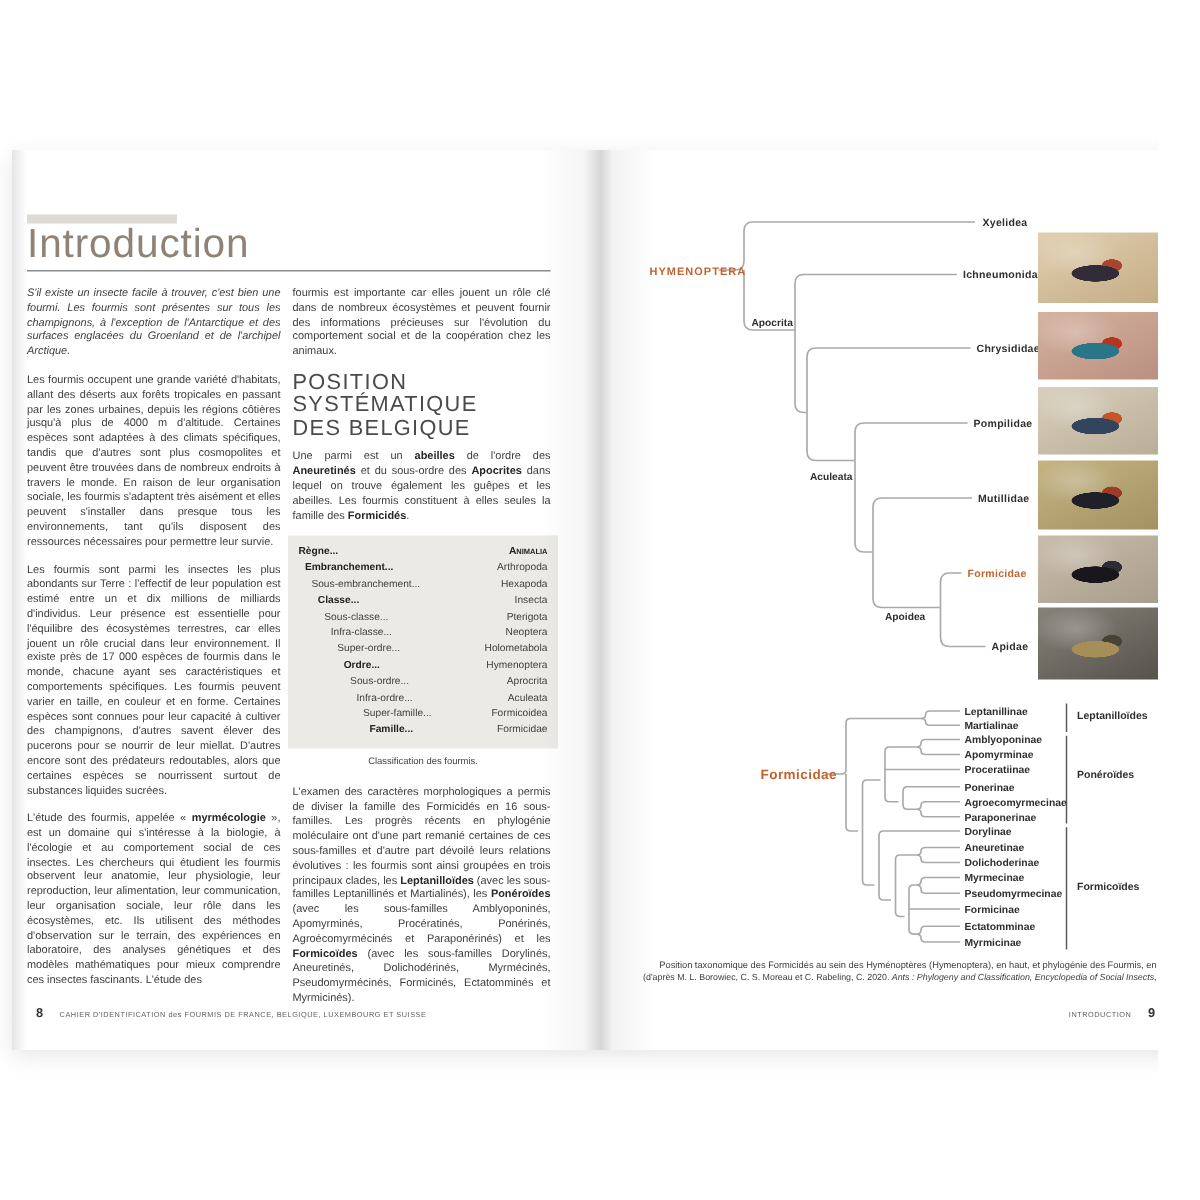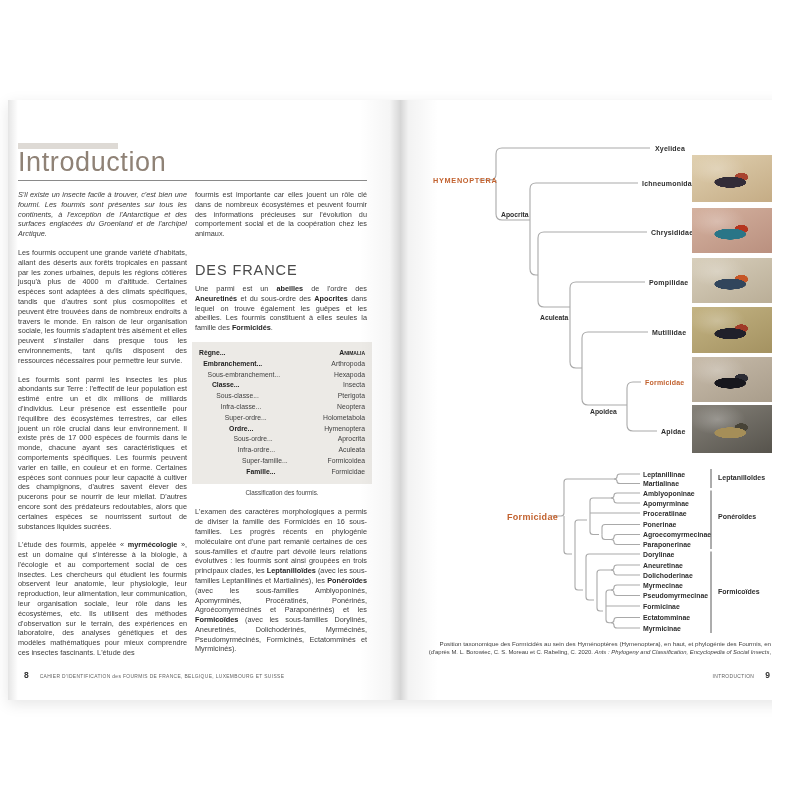--- a/index.html
+++ b/index.html
@@ -60,30 +60,30 @@
 
 <div class="stage">
   <div class="spread">
 
     <div>
       <div class="pretitle-bar"></div>
       <div class="page-title">Introduction</div>
       <div class="title-rule"></div>
 
       <div class="col col1">
-        <p class="italic"><span>S'il existe un insecte facile à trouver, c'est bien une fourmi. Les fourmis sont présentes sur tous les continents, à l'exception de l'Antarctique et des surfaces englacées du Groenland et de l'archipel Arctique.</span></p>
+        <p class="italic"><span>S'il existe un insecte facile à trouver, c'est bien une fourmi. Les fourmis sont présentes sur tous les champignons, à l'exception de l'Antarctique et des surfaces englacées du Groenland et de l'archipel Arctique.</span></p>
         <p><span>Les fourmis occupent une grande variété d'habitats, allant des déserts aux forêts tropicales en passant par les zones urbaines, depuis les régions côtières jusqu'à plus de 4000 m d'altitude. Certaines espèces sont adaptées à des climats spécifiques, tandis que d'autres sont plus cosmopolites et peuvent être trouvées dans de nombreux endroits à travers le monde. En raison de leur organisation sociale, les fourmis s'adaptent très aisément et elles peuvent s'installer dans presque tous les environnements, tant qu'ils disposent des ressources nécessaires pour permettre leur survie.</span></p>
         <p><span>Les fourmis sont parmi les insectes les plus abondants sur Terre : l'effectif de leur population est estimé entre un et dix millions de milliards d'individus. Leur présence est essentielle pour l'équilibre des écosystèmes terrestres, car elles jouent un rôle crucial dans leur environnement. Il existe près de 17 000 espèces de fourmis dans le monde, chacune ayant ses caractéristiques et comportements spécifiques. Les fourmis peuvent varier en taille, en couleur et en forme. Certaines espèces sont connues pour leur capacité à cultiver des champignons, d'autres savent élever des pucerons pour se nourrir de leur miellat. D'autres encore sont des prédateurs redoutables, alors que certaines espèces se nourrissent surtout de substances liquides sucrées.</span></p>
         <p><span>L'étude des fourmis, appelée « </span><strong>myrmécologie</strong><span> », est un domaine qui s'intéresse à la biologie, à l'écologie et au comportement social de ces insectes. Les chercheurs qui étudient les fourmis observent leur anatomie, leur physiologie, leur reproduction, leur alimentation, leur communication, leur organisation sociale, leur rôle dans les écosystèmes, etc. Ils utilisent des méthodes d'observation sur le terrain, des expériences en laboratoire, des analyses génétiques et des modèles mathématiques pour mieux comprendre ces insectes fascinants. L'étude des</span></p>
       </div>
 
       <div class="col col2">
         <p><span>fourmis est importante car elles jouent un rôle clé dans de nombreux écosystèmes et peuvent fournir des informations précieuses sur l'évolution du comportement social et de la coopération chez les animaux.</span></p>
-        <h2 class="sec-head"><br>
-        <span>DES FRANCE</span></h2>
+        <h2 class="sec-head"><span>POSITION SYSTÉMATIQUE</span><br>
+        <span>DES BELGIQUE</span></h2>
         <p><span>Une parmi est un </span><strong>abeilles</strong><span> de l'ordre des </span><strong>Aneuretinés</strong><span> et du sous-ordre des </span><strong>Apocrites</strong><span> dans lequel on trouve également les guêpes et les abeilles. Les fourmis constituent à elles seules la famille des </span><strong>Formicidés</strong><span>.</span></p>
         <div class="class-table" id="class-table">
             <div class="class-row bold">
               <span class="lbl" style="padding-left: 0px;">Règne...</span>
               <span class="val sc">Animalia</span>
             </div>
             <div class="class-row bold">
               <span class="lbl" style="padding-left: 4.3px;">Embranchement...</span>
               <span class="val">Arthropoda</span>
             </div>

